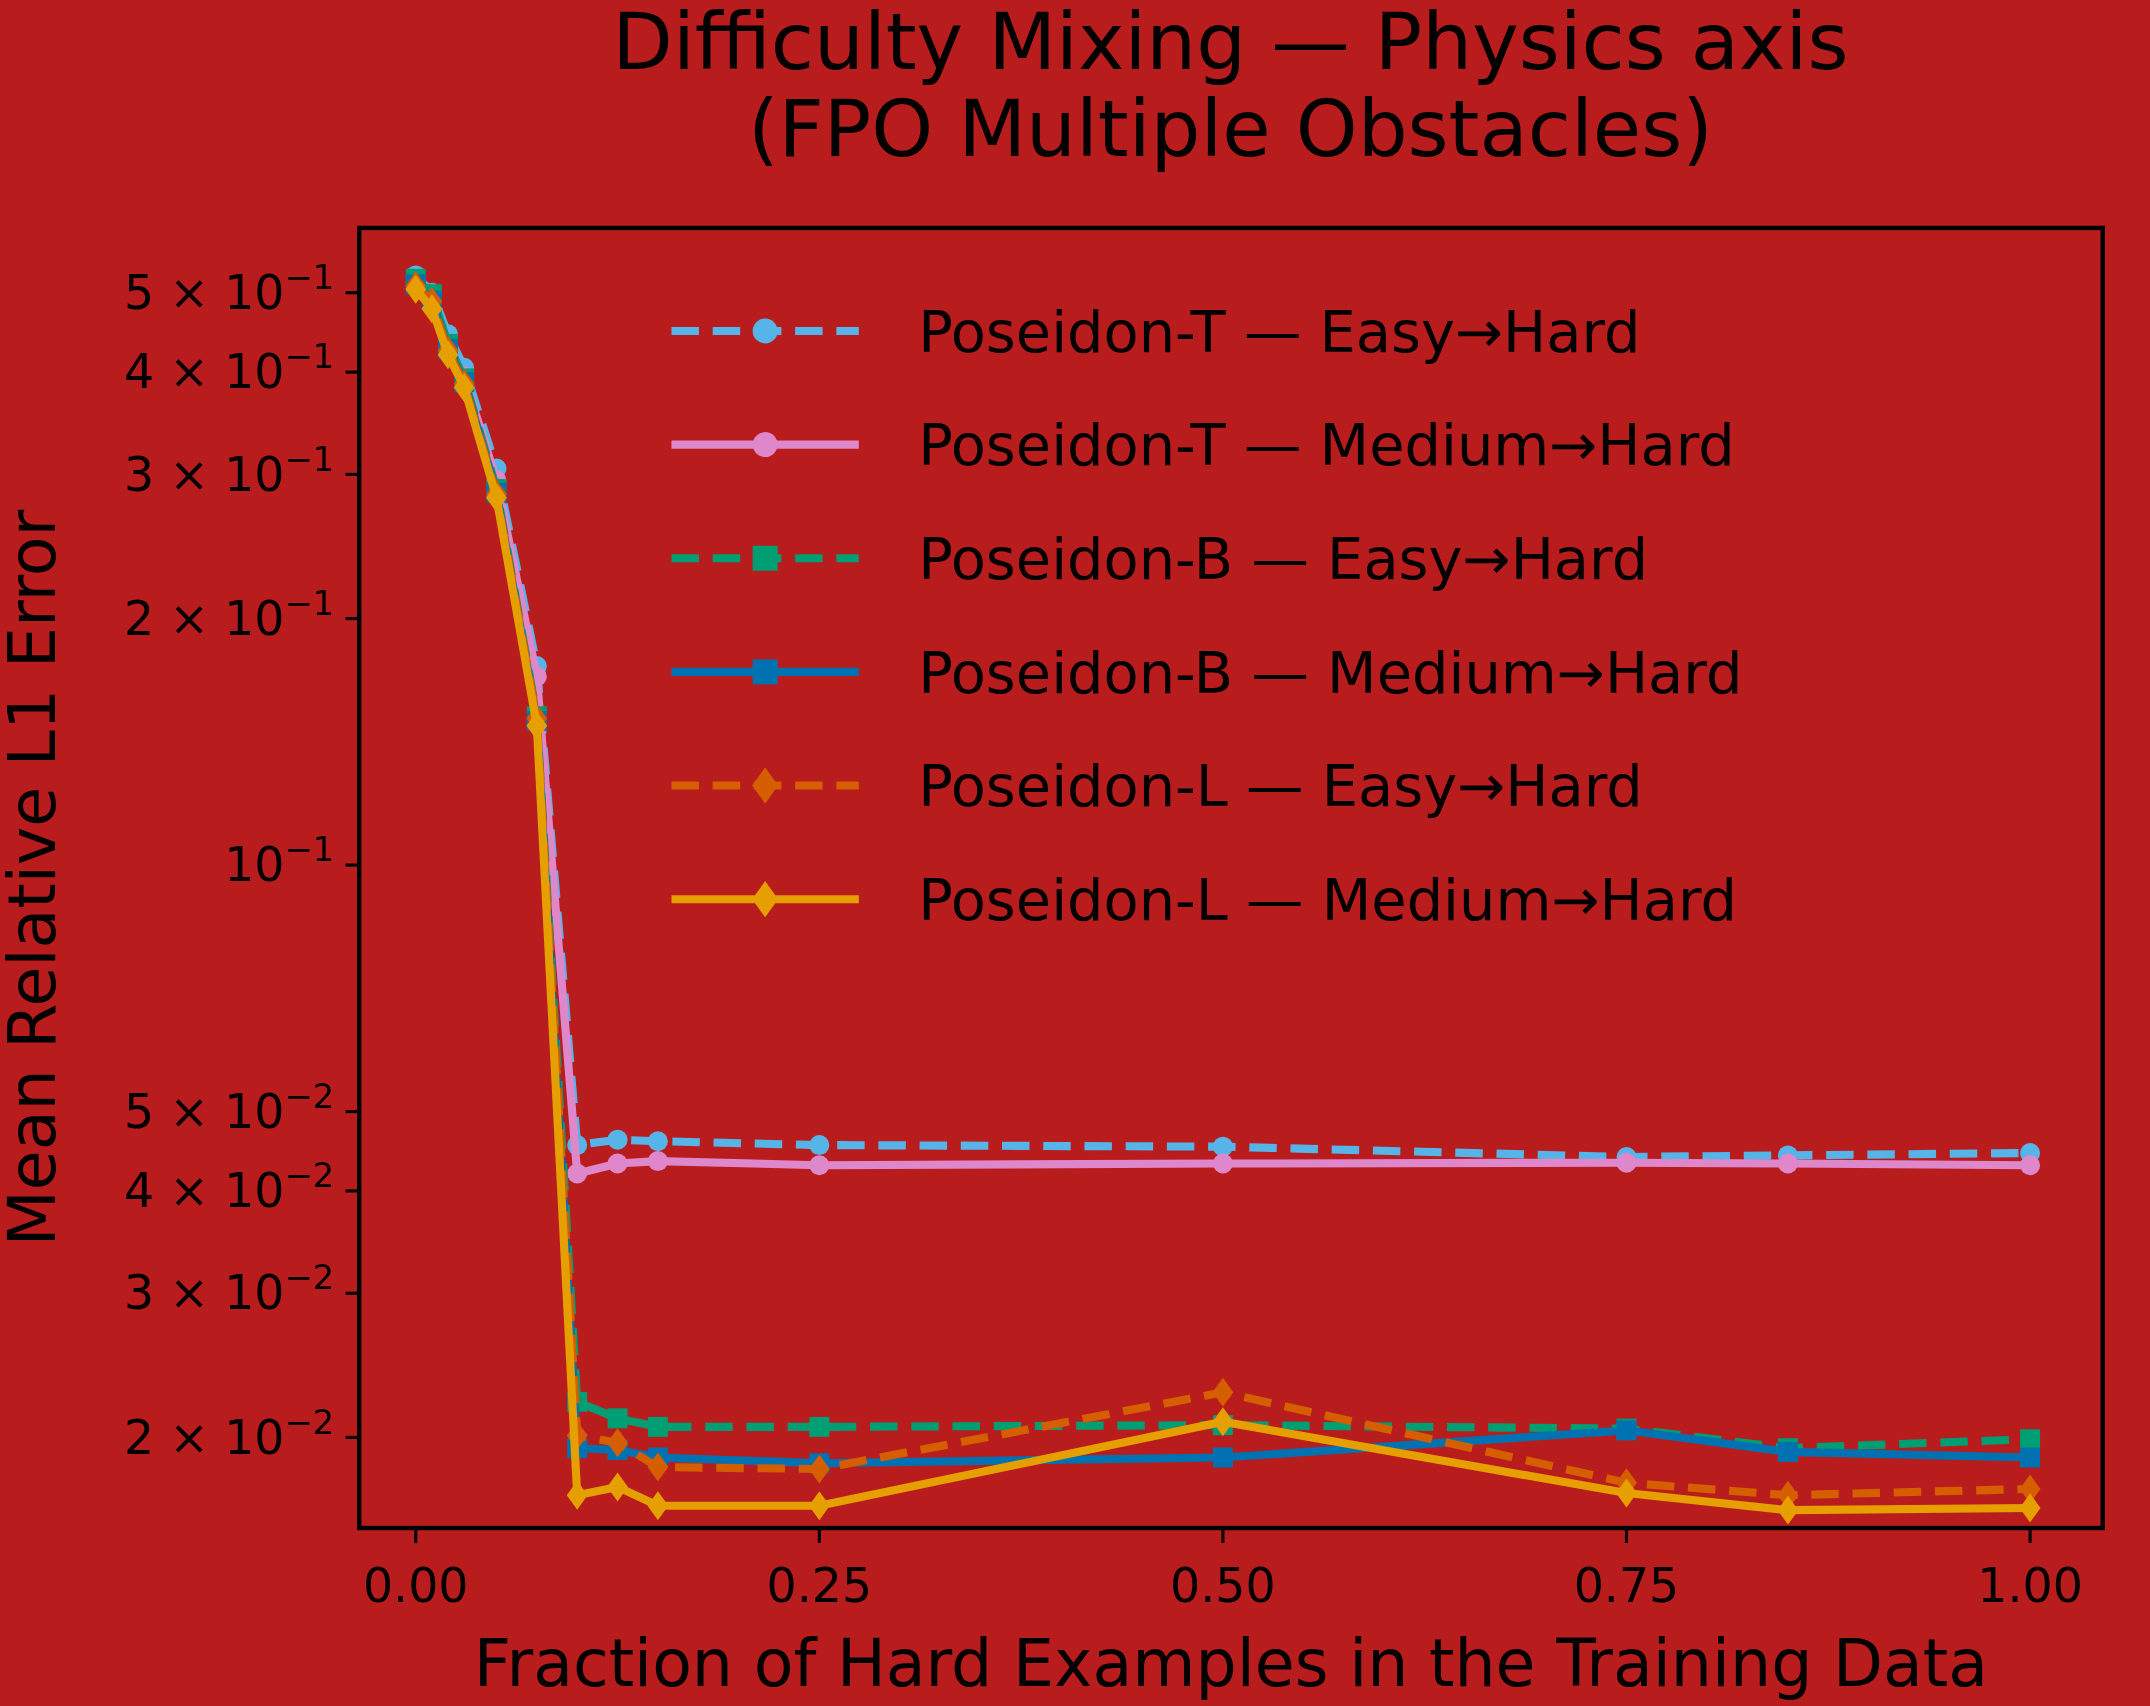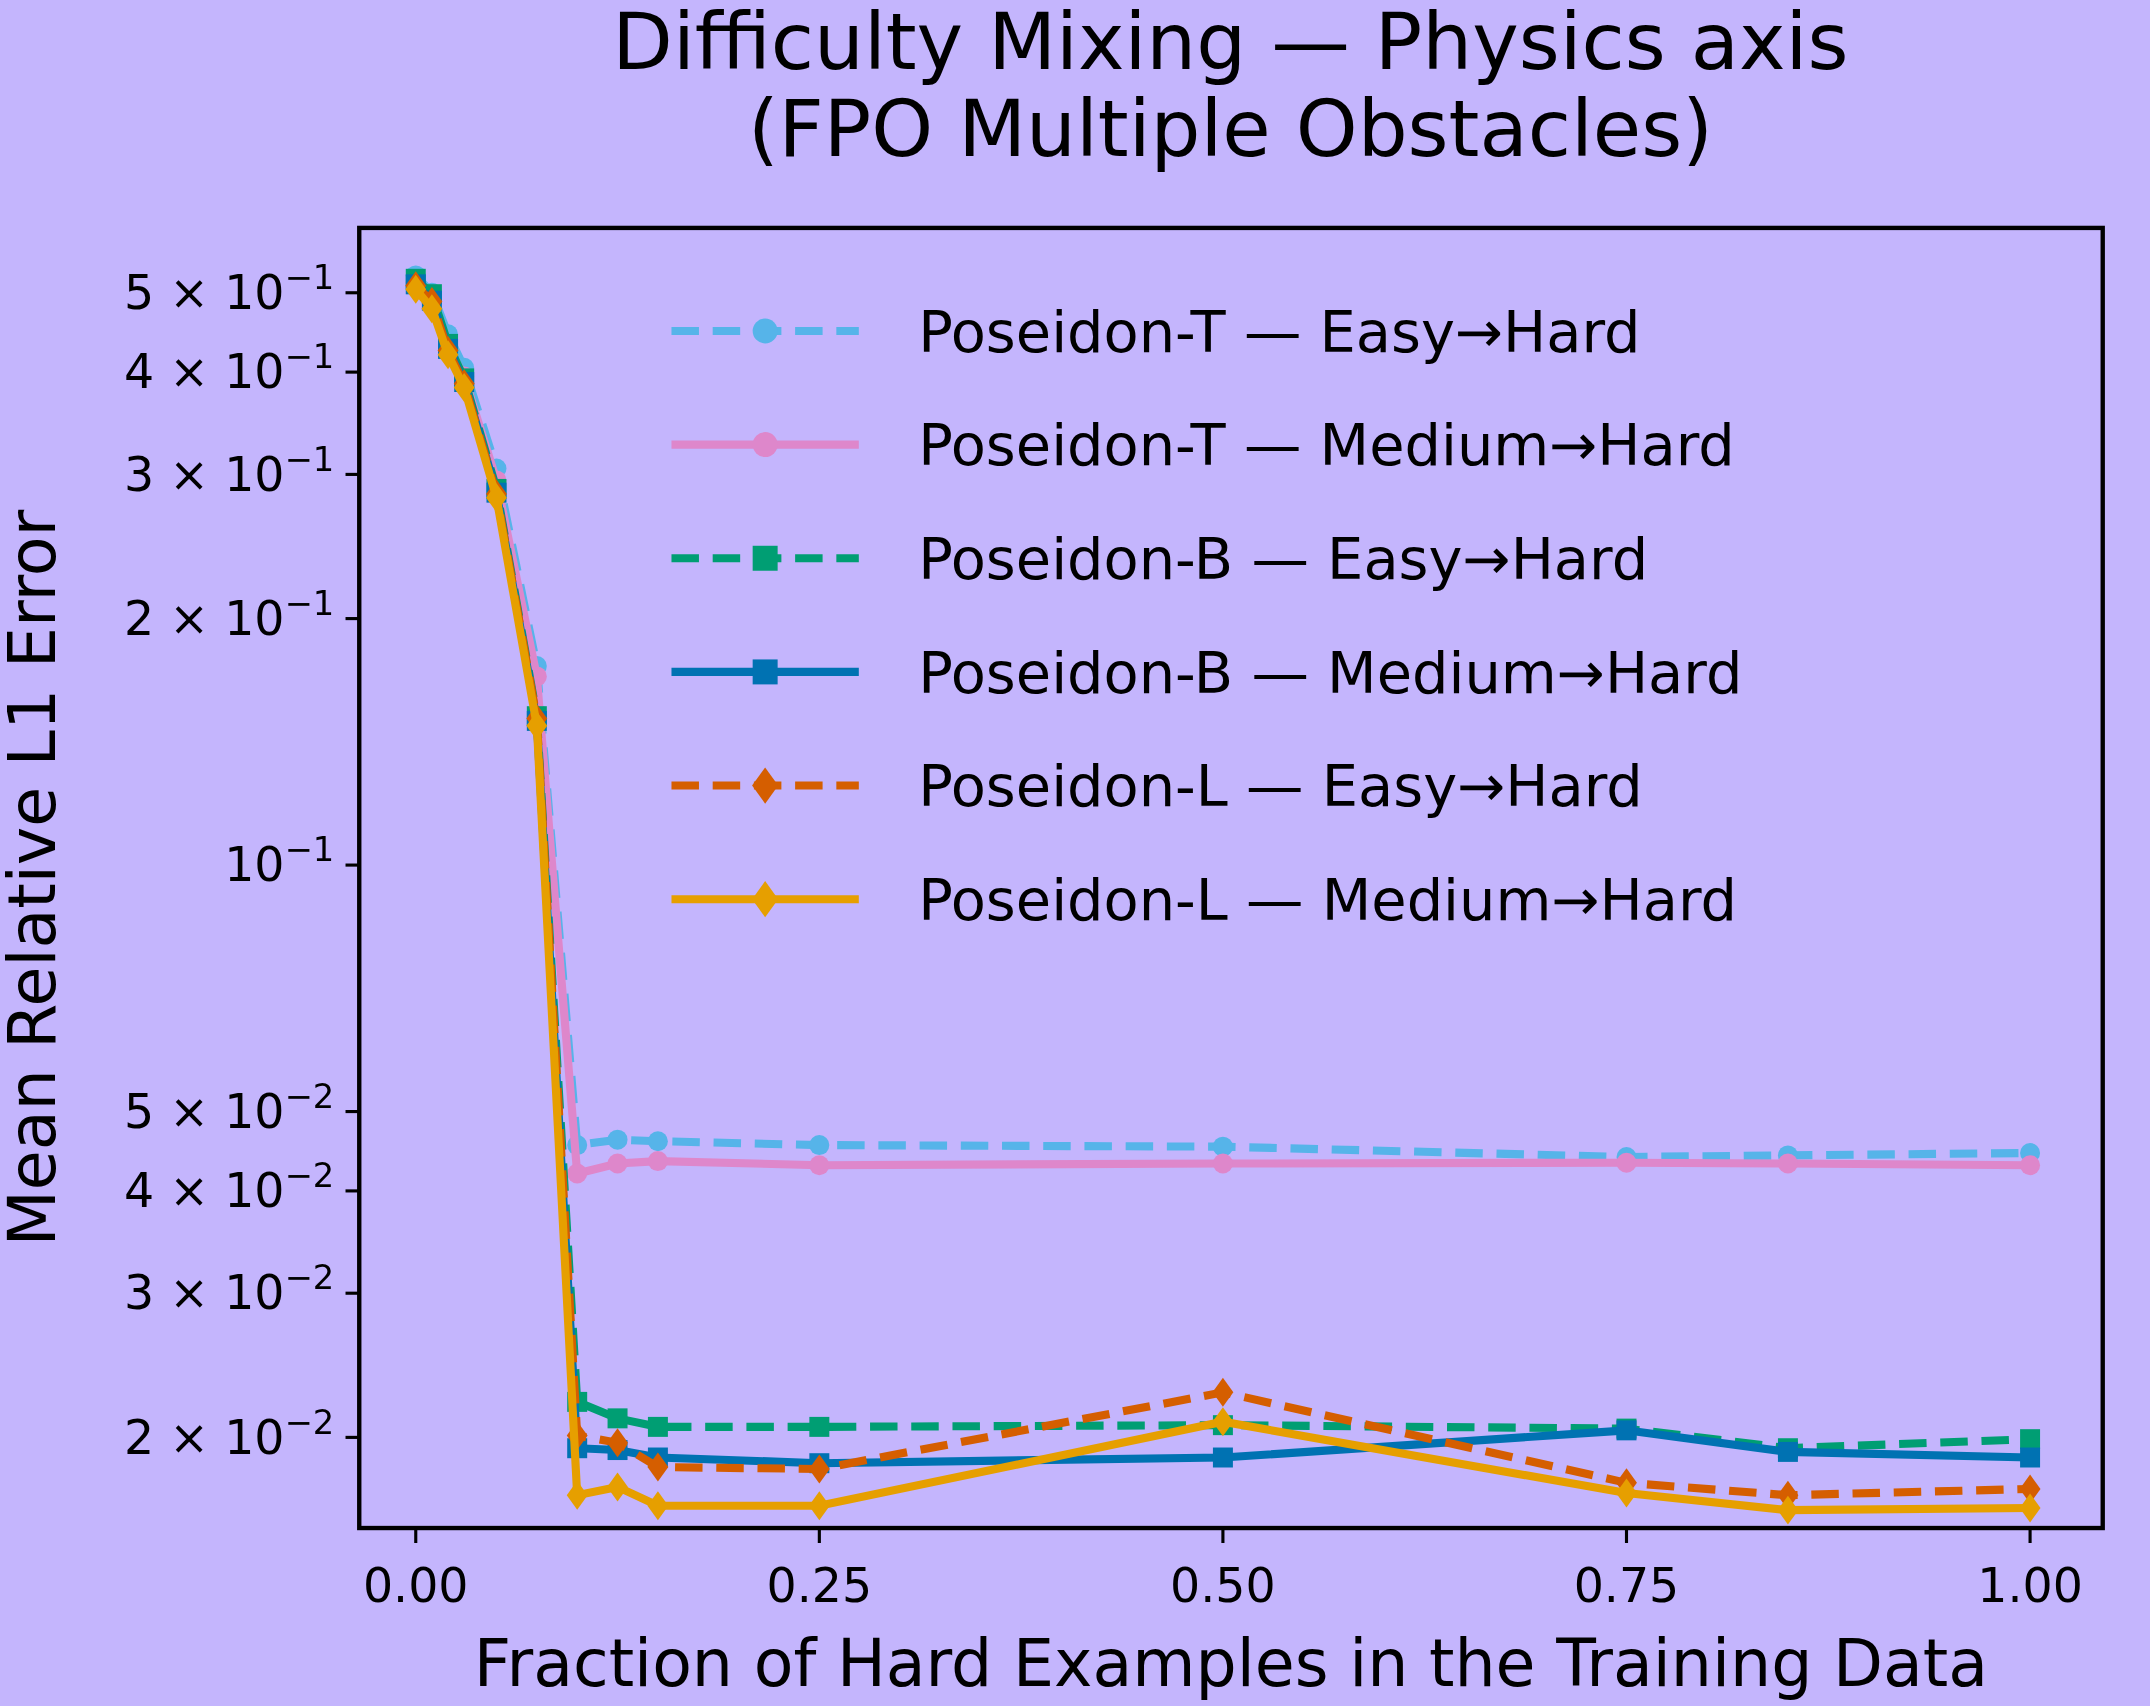--- a/index.html
+++ b/index.html
@@ -10,21 +10,21 @@
   body {
     width: 2151px;
     height: 1706px;
     font-family: "DejaVu Sans", "Liberation Sans", sans-serif;
     overflow: hidden;
   }
   #figure {
     position: relative;
     width: 2151px;
     height: 1706px;
-    background: #c4b5fd;
+    background: #b91c1c;
     text-align: center;
   }
   svg#plot {
     display: block;
     width: 2151px;
     height: 1706px;
   }
   .tickmark {
     stroke: #000000;
     stroke-width: 5;

